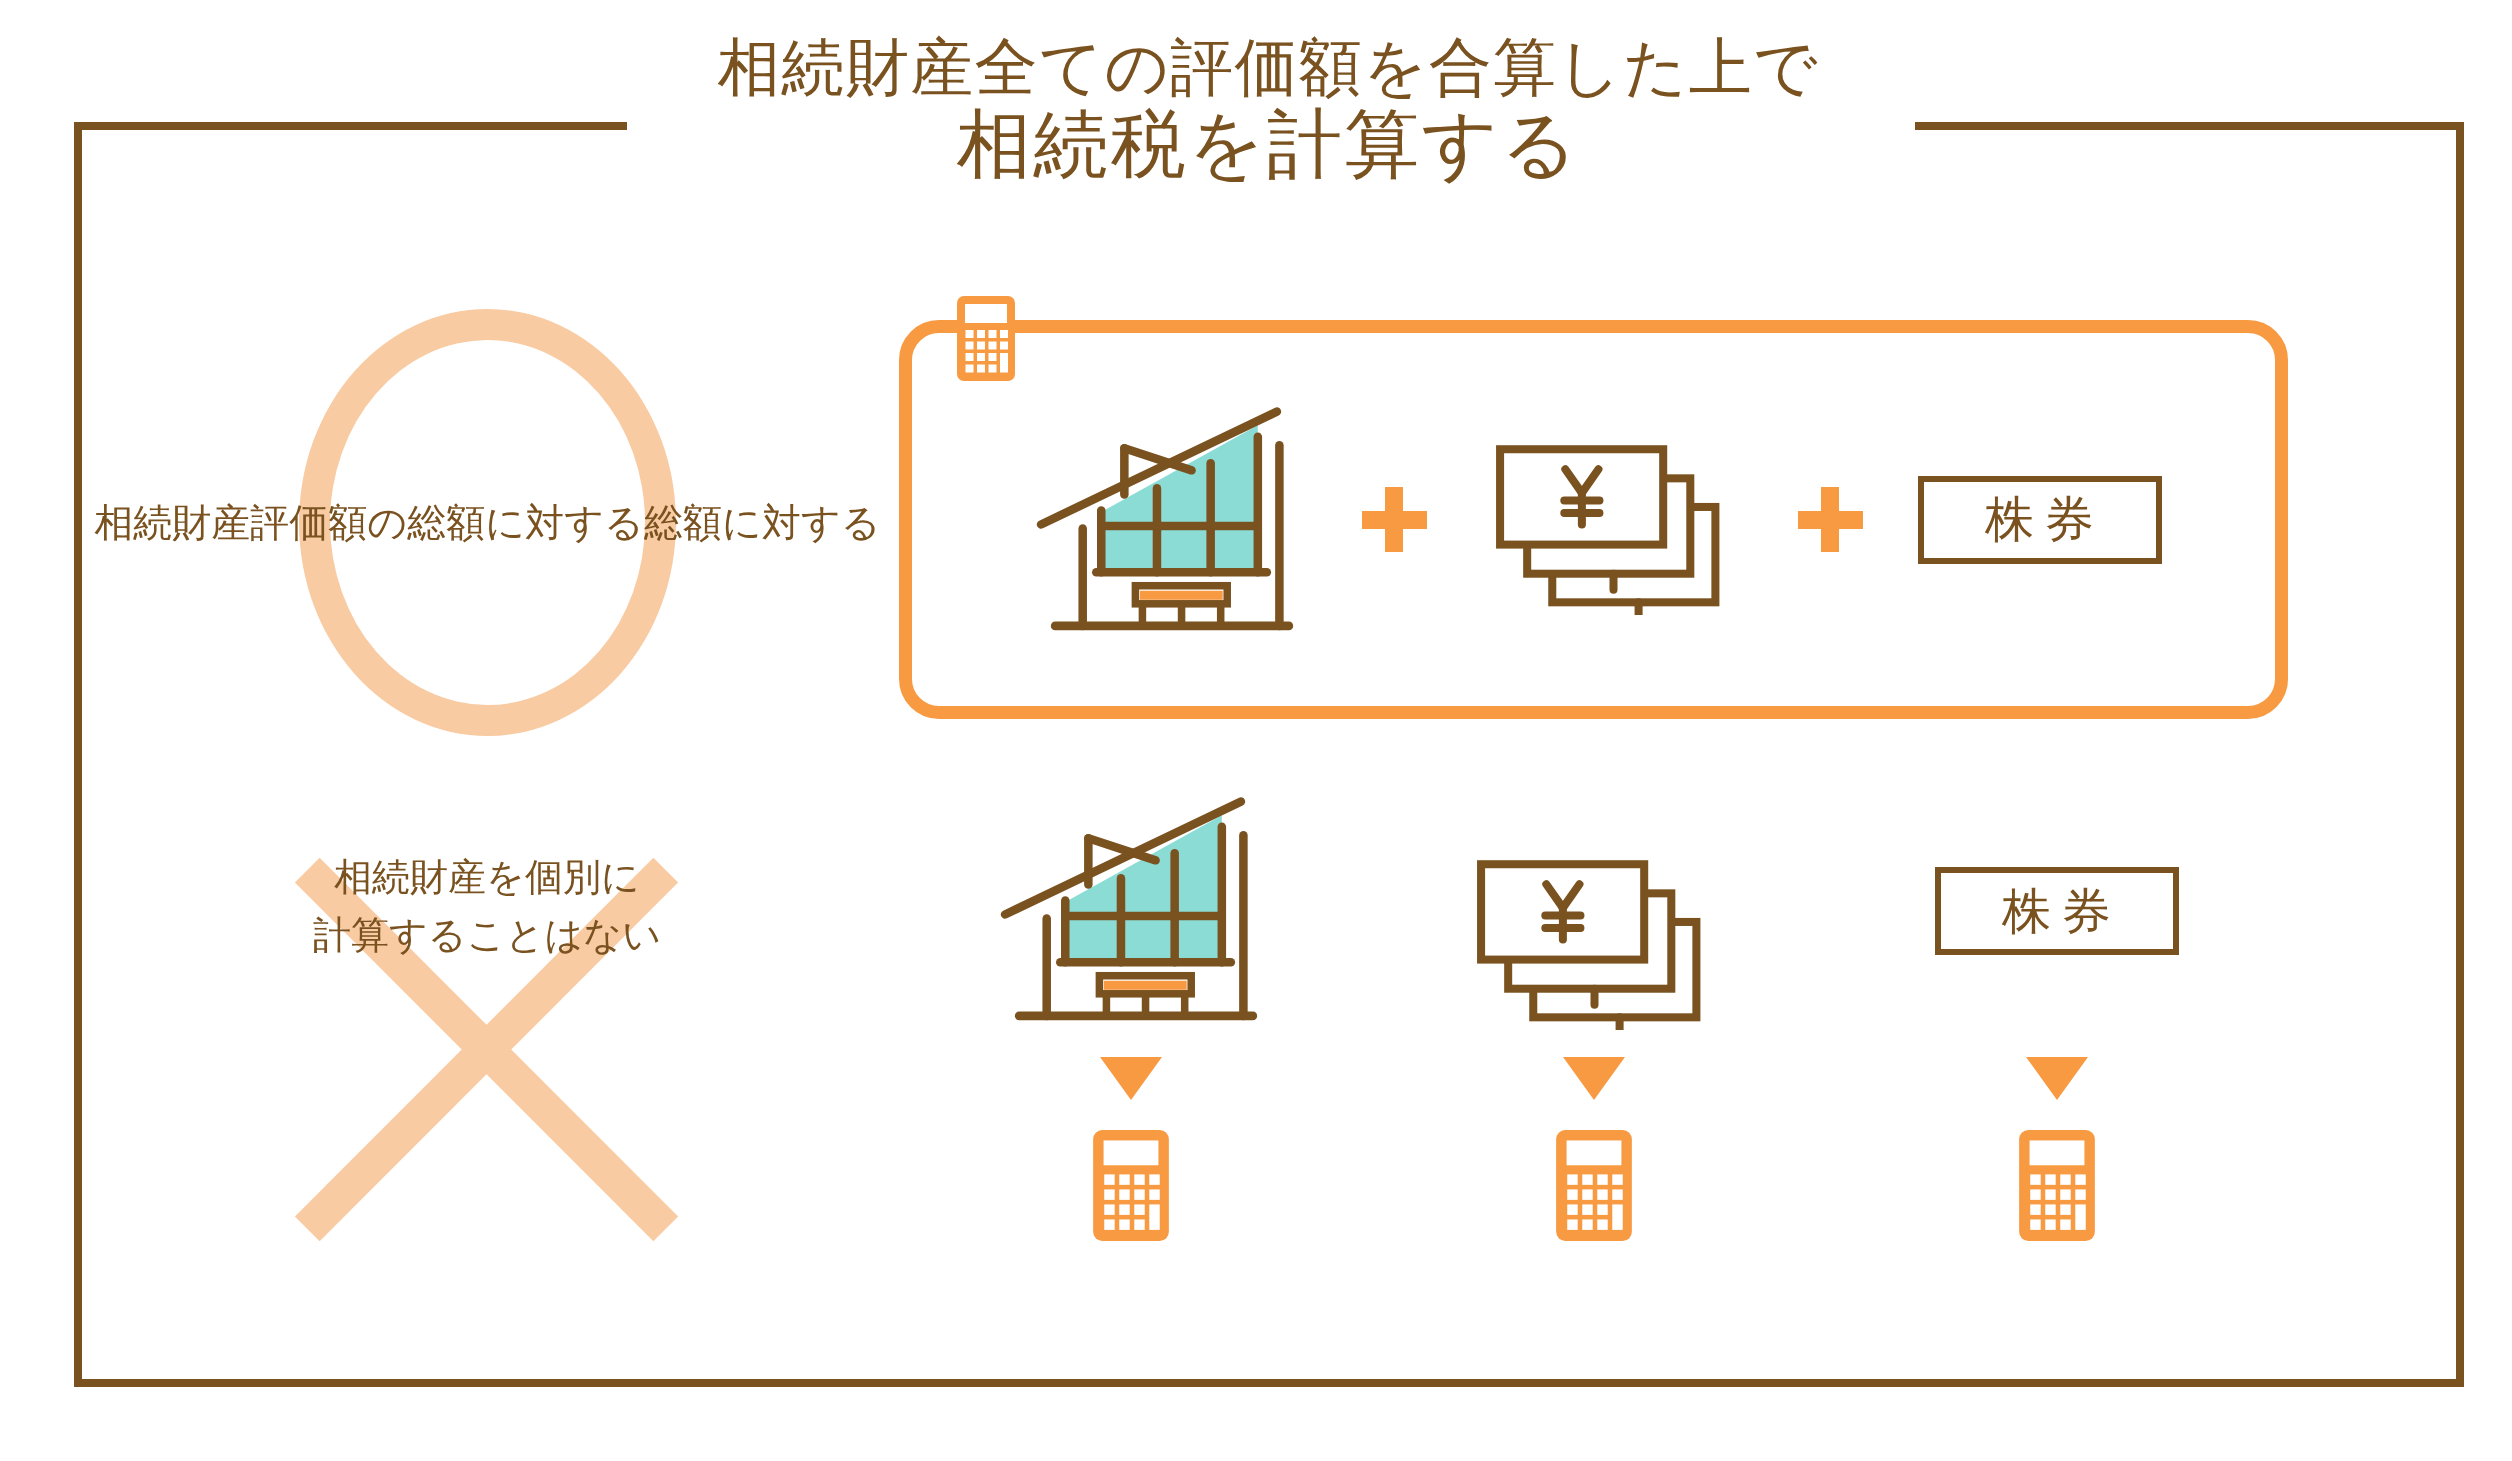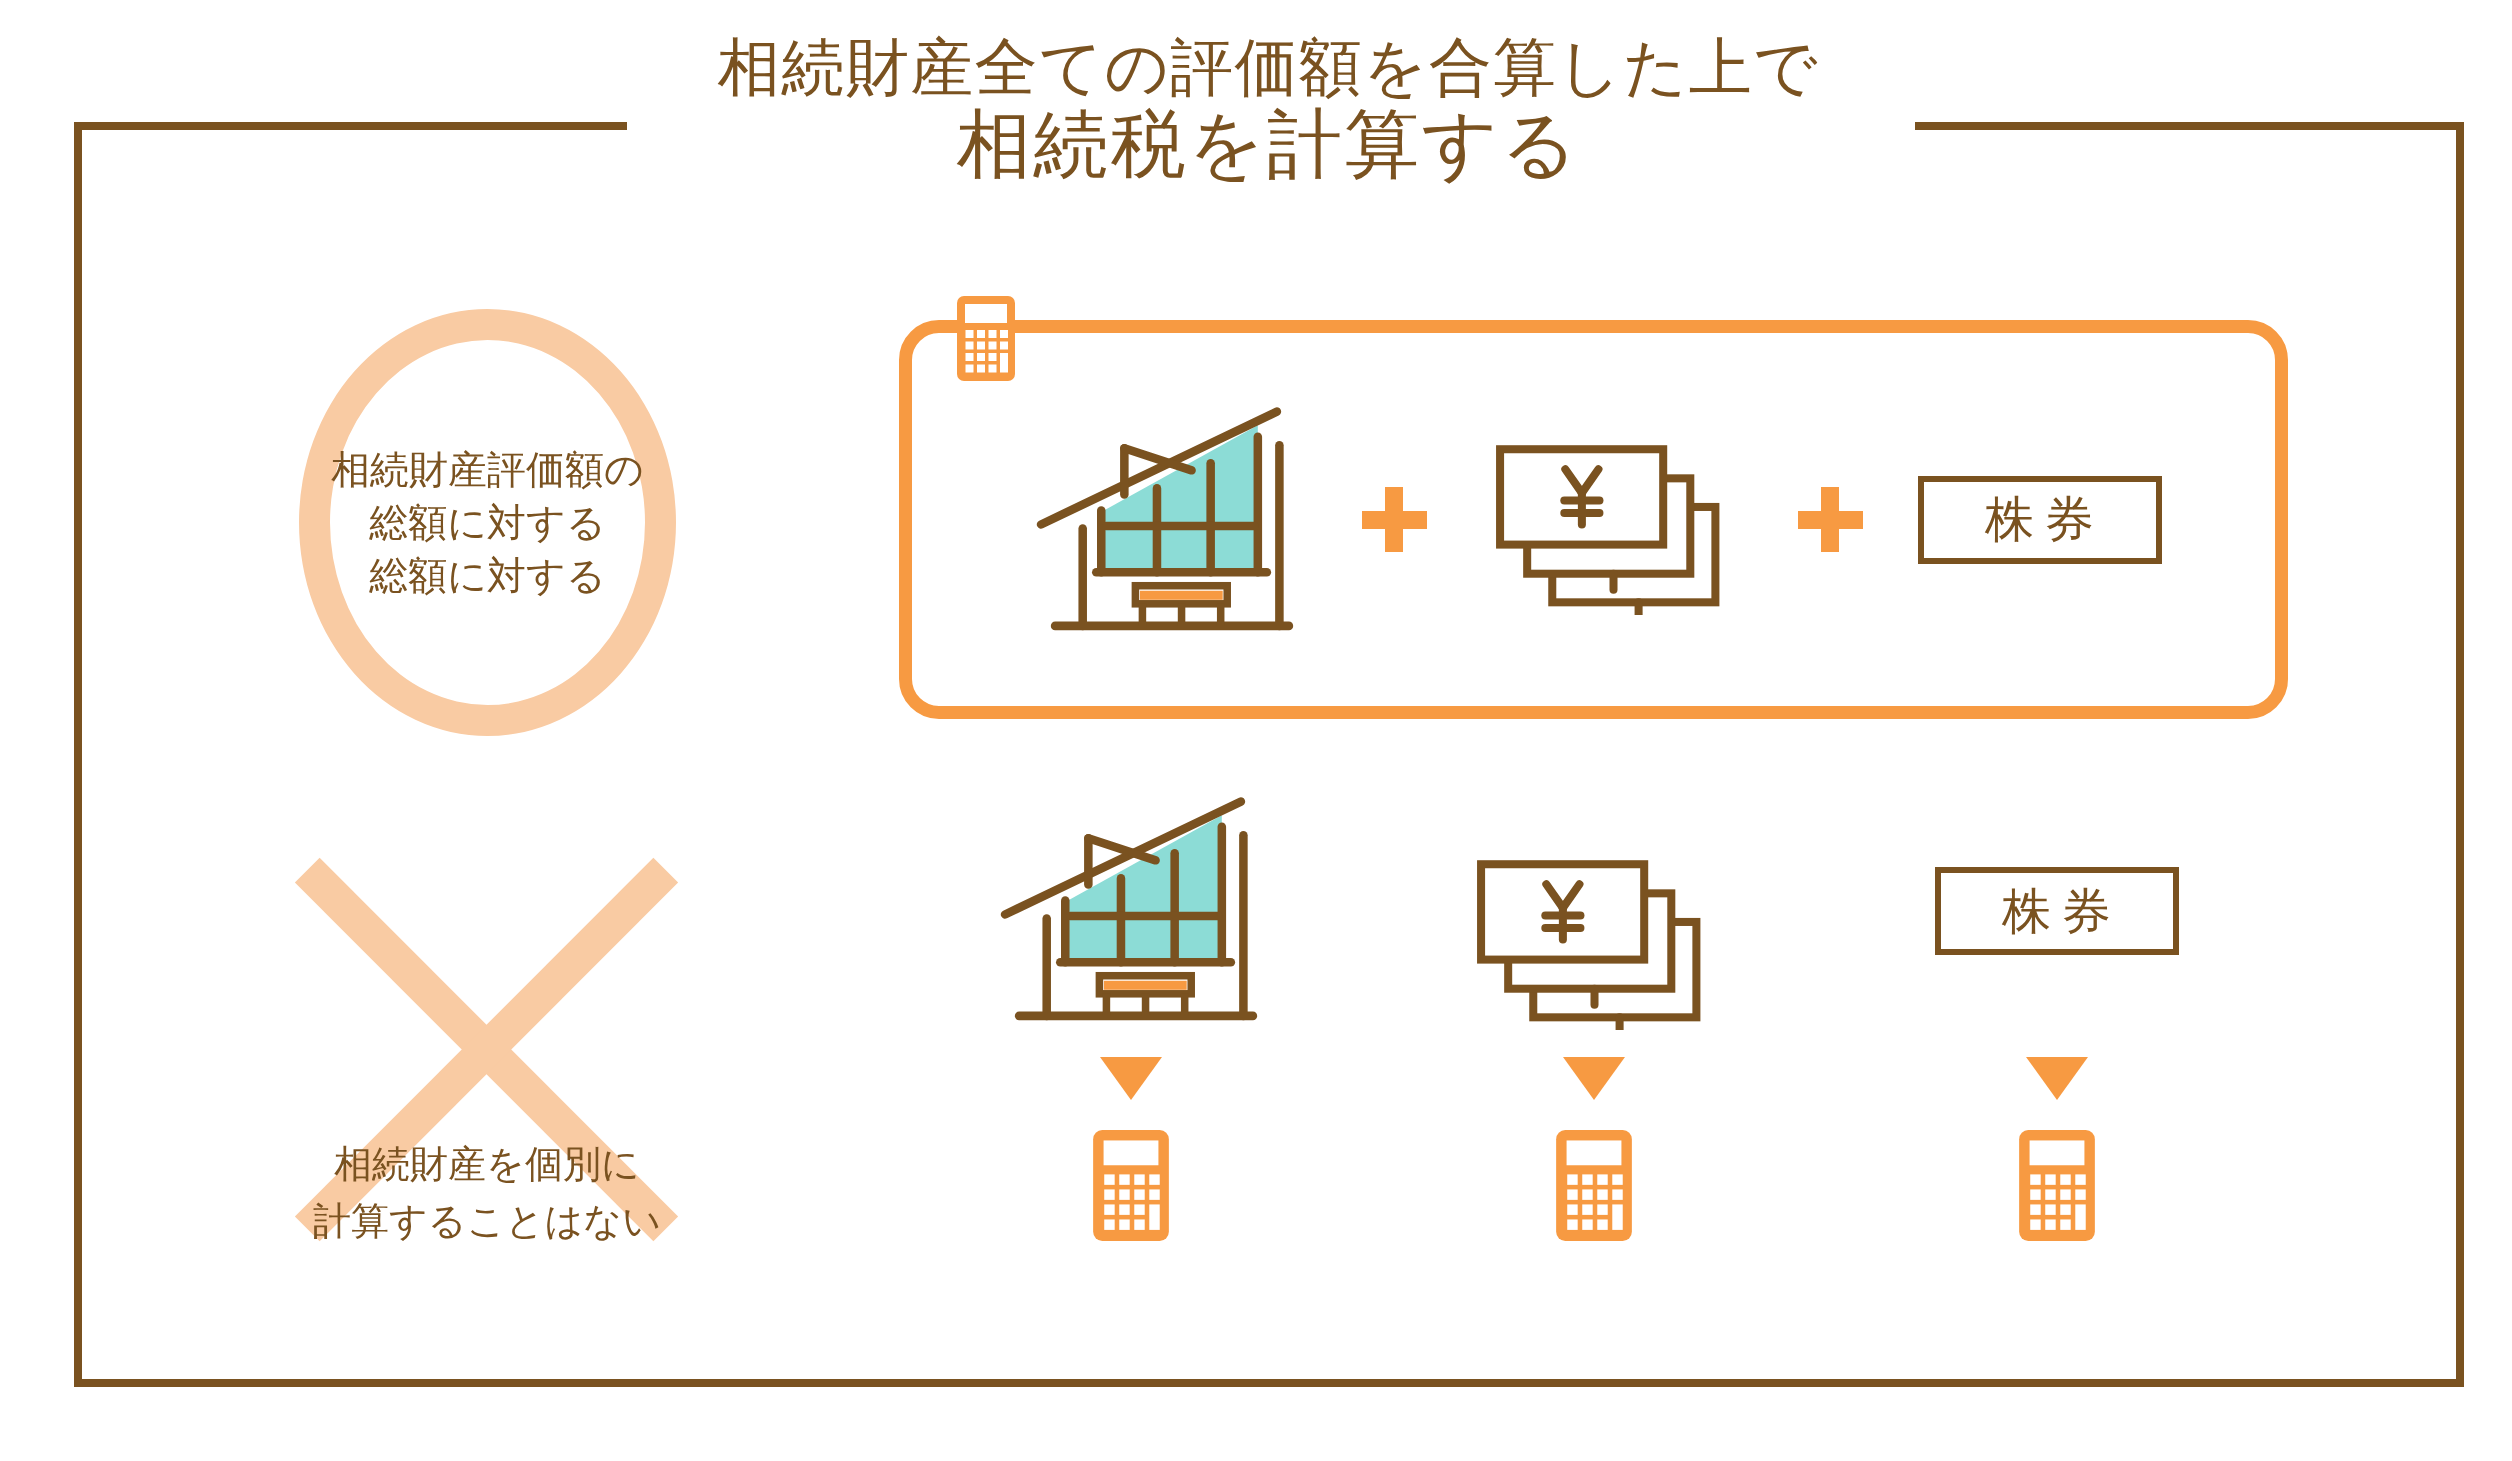--- a/index.html
+++ b/index.html
@@ -76,21 +76,21 @@
     border-radius: 50%;
     box-sizing: border-box;
   }
   #ring-badge .ring-text {
     position: absolute;
     left: -20px;
     top: 0;
     width: 417px;
     height: 427px;
     display: flex;
-    flex-direction: column;
+    flex-direction: row;
     align-items: center;
     justify-content: center;
     color: #7A5220;
     font-size: 39px;
     line-height: 1.36;
     white-space: nowrap;
   }
 
   
   #x-badge {
@@ -115,21 +115,21 @@
   #x-badge .x-stroke.b { transform: rotate(-45deg); }
   #x-badge .x-text {
     position: absolute;
     left: -20px;
     top: 0;
     width: 452px;
     height: 402px;
     display: flex;
     flex-direction: column;
     align-items: center;
-    justify-content: flex-end;
+    justify-content: flex-start;
     color: #7A5220;
     font-size: 38px;
     line-height: 1.52;
     white-space: nowrap;
   }
 
   
   #sum-box {
     position: absolute;
     left: 899px;

